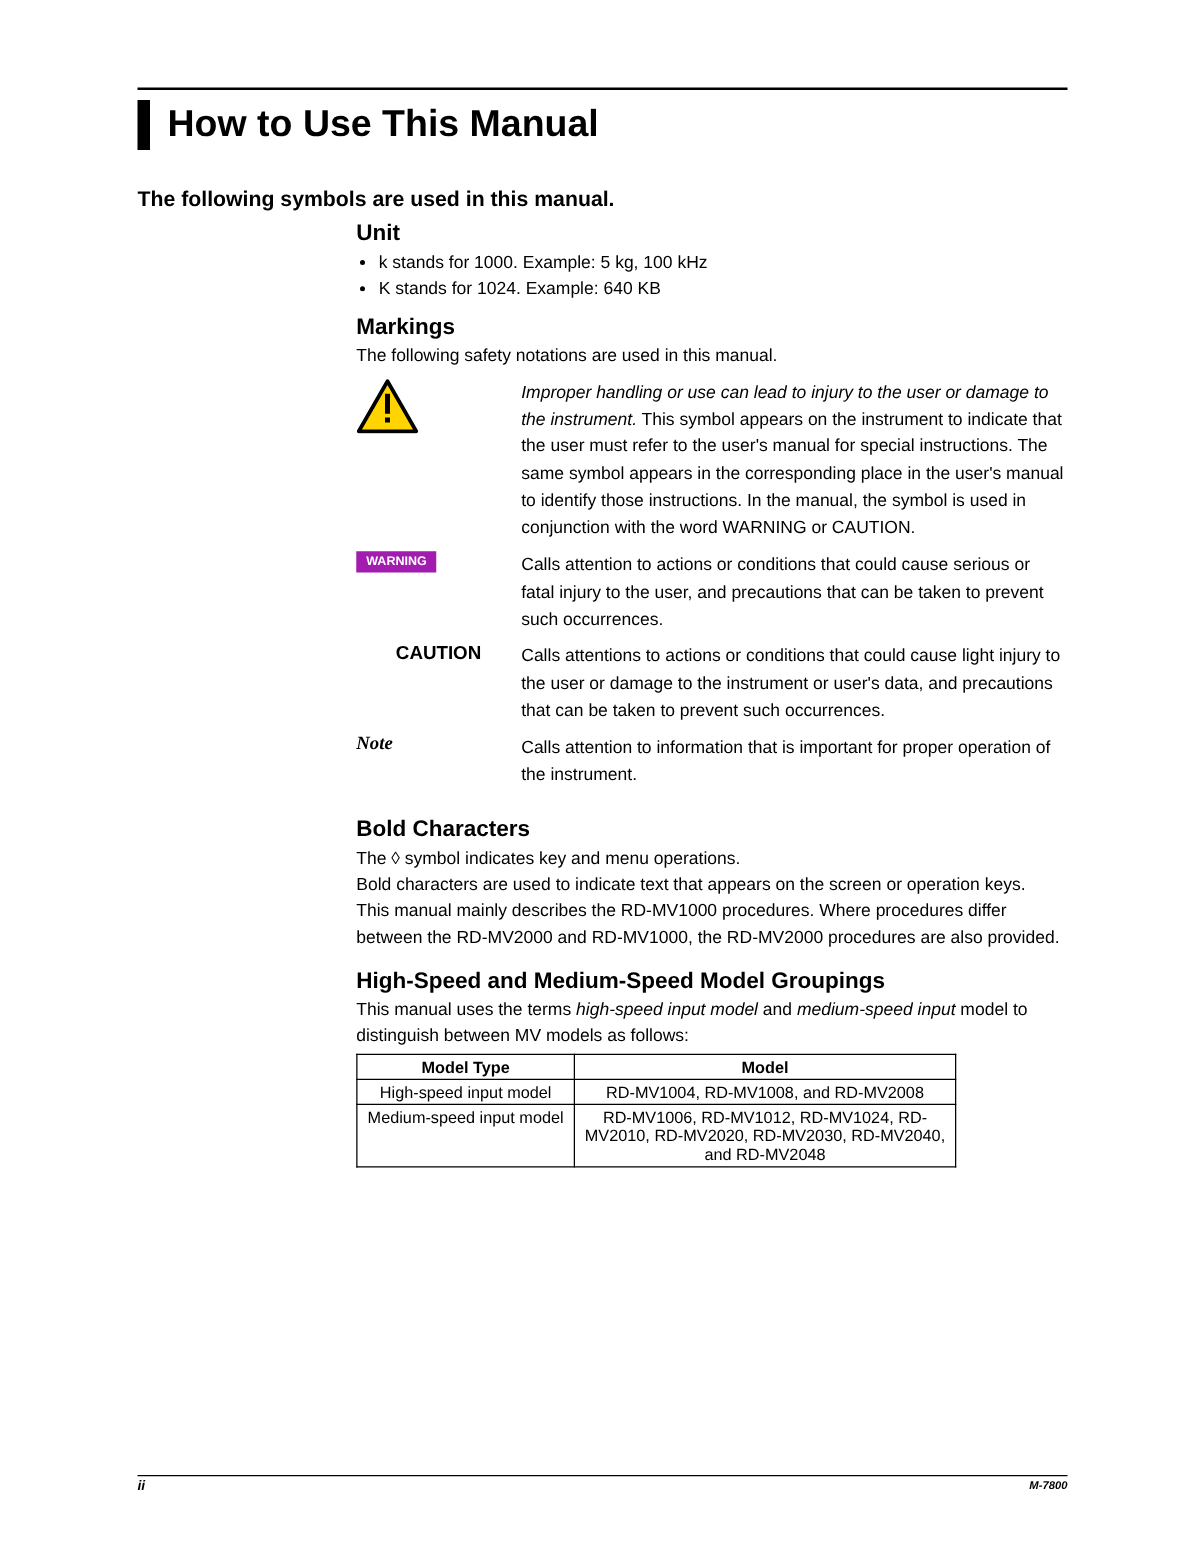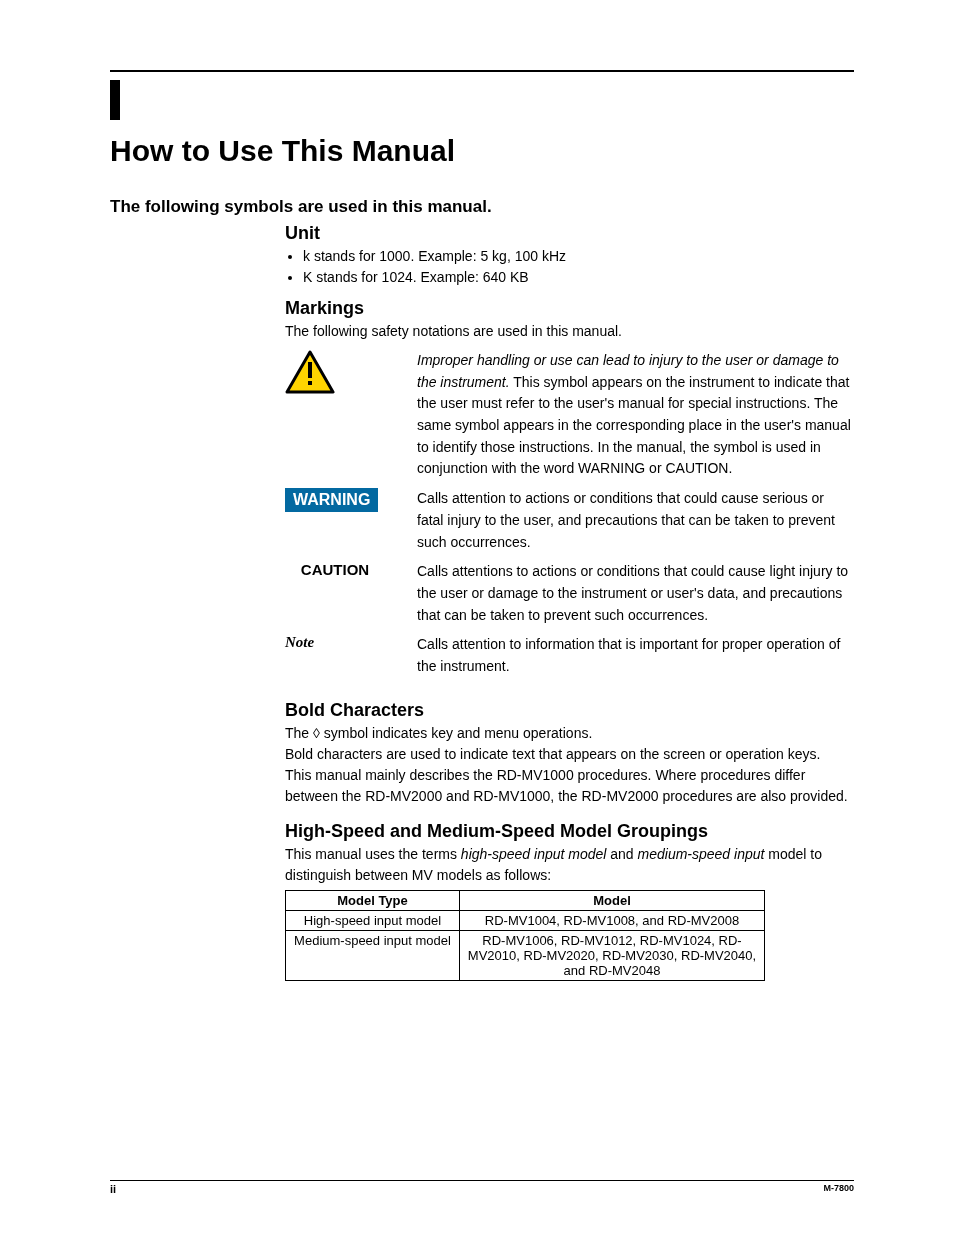--- a/index.html
+++ b/index.html
@@ -16,24 +16,23 @@
     min-height: 1235px;
     padding: 70px 100px 50px 110px;
     position: relative;
   }
   .rule {
     border-top: 2px solid #000;
     margin: 0 0 6px 0;
   }
   .title-row {
     display: flex;
-    align-items: flex-start;
+    align-items: center;
     gap: 14px;
     margin-bottom: 30px;
-    flex-direction: column;
   }
   .title-mark {
     width: 10px;
     height: 40px;
     background: #000;
     flex: none;
     margin-top: 2px;
   }
   .title {
     font-size: 30px;
@@ -81,24 +80,24 @@
   .marking-body {
     flex: 1;
     font-size: 14px;
     line-height: 1.55;
   }
   .warn-icon {
     display: block;
   }
   .black-badge {
     display: inline-block;
-    background: #0369a1;
+    background: #a21caf;
     color: #fff;
     font-weight: bold;
-    font-size: 16px;
+    font-size: 10px;
     padding: 3px 8px;
   }
   .caution-label {
     font-weight: bold;
     font-size: 15px;
   }
   .note-label {
     font-weight: bold;
     font-style: italic;
     font-size: 15px;
@@ -127,20 +126,21 @@
     position: absolute;
     left: 110px;
     right: 100px;
     bottom: 40px;
     border-top: 1px solid #000;
     display: flex;
     justify-content: space-between;
     font-size: 11px;
     font-weight: bold;
     padding-top: 2px;
+    font-style: italic;
   }
   .footer .right {
     font-size: 9px;
   }
 </style>
 </head>
 <body>
 
 <div class="page">
 
@@ -177,21 +177,21 @@
     </div>
 
     <div class="marking-row">
       <div class="marking-label">
         <span class="black-badge">WARNING</span>
       </div>
       <div class="marking-body">Calls attention to actions or conditions that could cause serious or fatal injury to the user, and precautions that can be taken to prevent such occurrences.</div>
     </div>
 
     <div class="marking-row">
-      <div class="marking-label" style="justify-content:center">
+      <div class="marking-label" style="justify-content:flex-end">
         <span class="caution-label">CAUTION</span>
       </div>
       <div class="marking-body">Calls attentions to actions or conditions that could cause light injury to the user or damage to the instrument or user's data, and precautions that can be taken to prevent such occurrences.</div>
     </div>
 
     <div class="marking-row">
       <div class="marking-label">
         <span class="note-label">Note</span>
       </div>
       <div class="marking-body">Calls attention to information that is important for proper operation of the instrument.</div>

